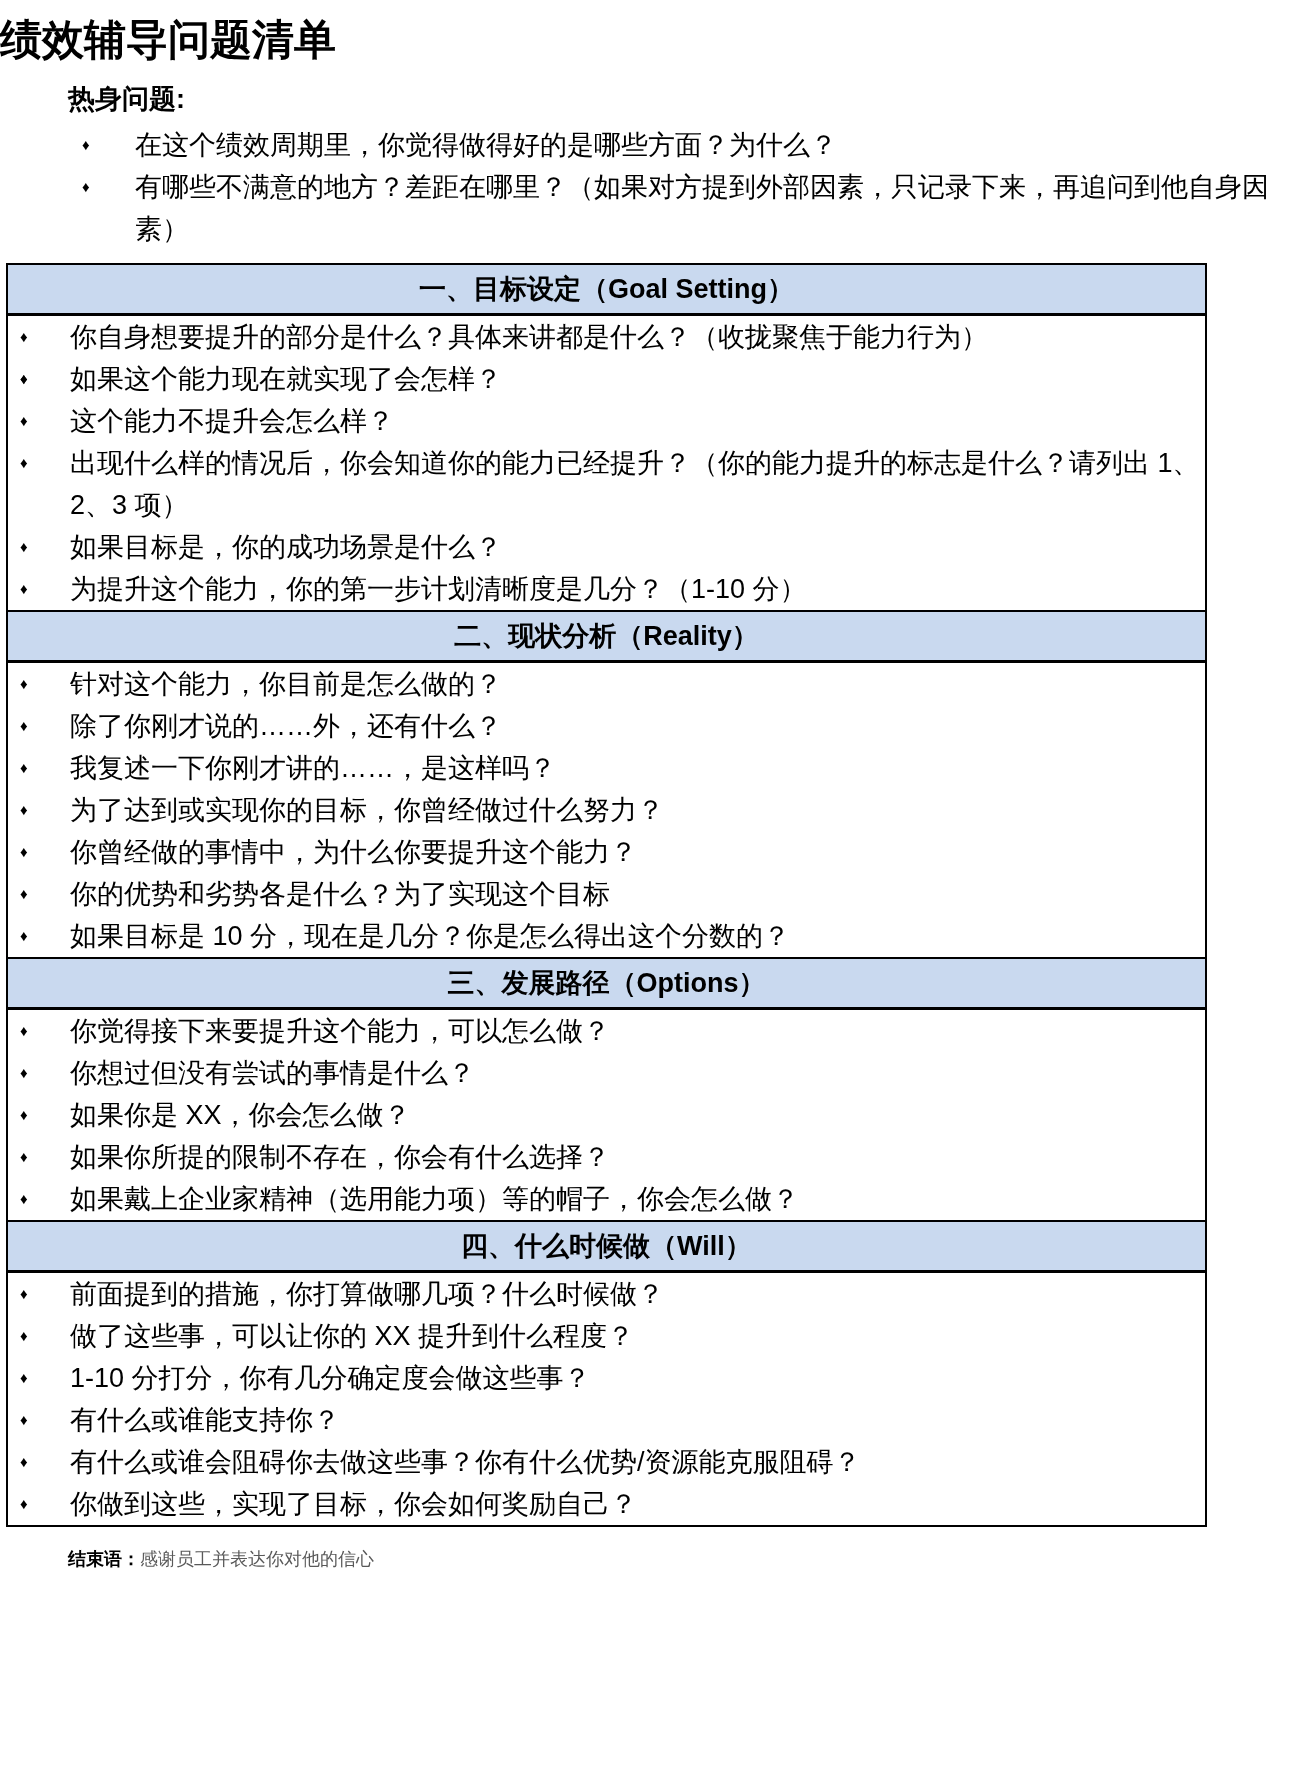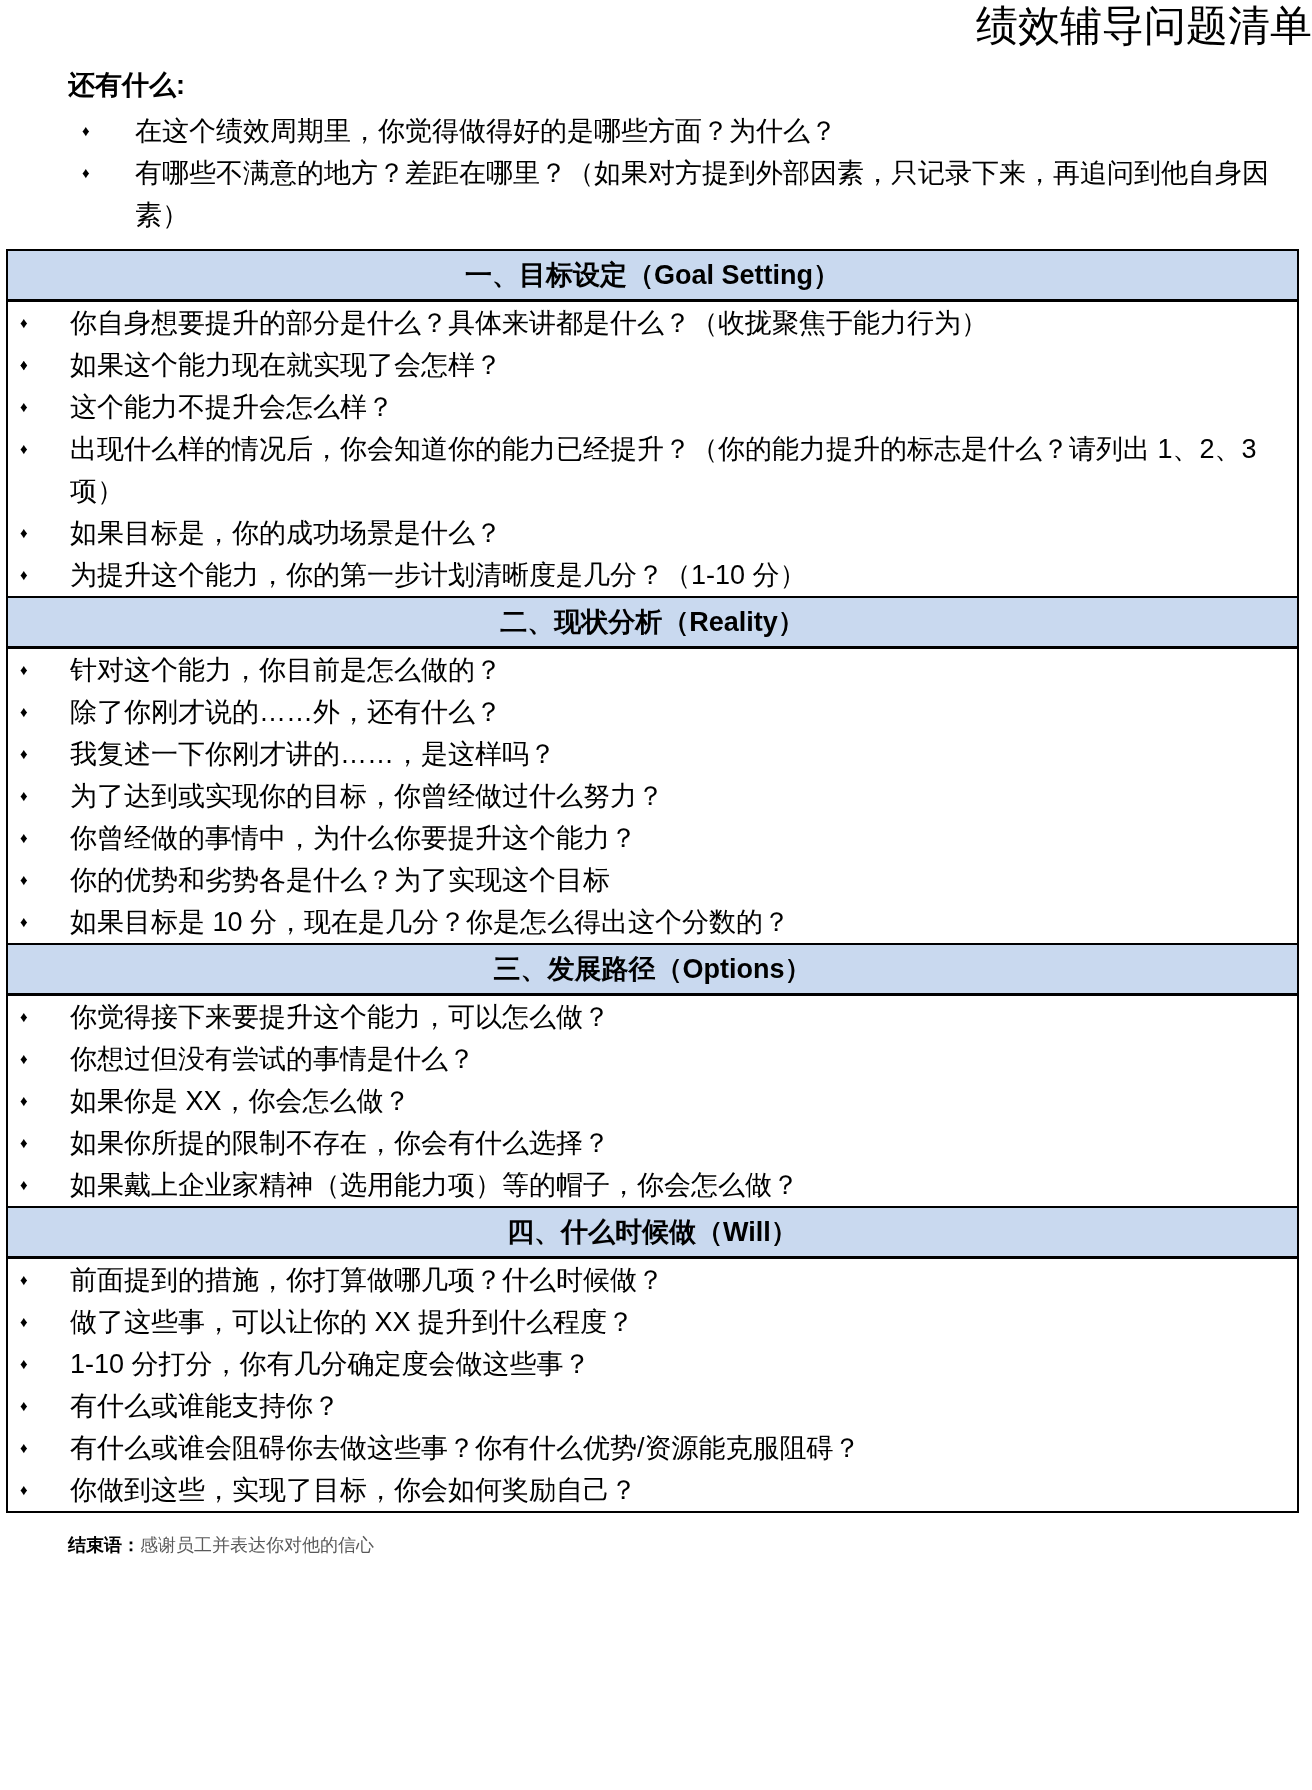--- a/index.html
+++ b/index.html
@@ -9,41 +9,41 @@
   }
   *{box-sizing:border-box;}
   html,body{margin:0;padding:0;}
   body{
     width:1312px;height:1790px;
     background:#ffffff;color:#000000;
     font-family:"Liberation Sans",sans-serif;
     overflow:hidden;
   }
   .page-title{
-    text-align:right;
-    font-size:42px;font-weight:normal;
-    padding-top:0;line-height:52px;
+    text-align:left;
+    font-size:42px;font-weight:bold;
+    padding-top:14px;line-height:52px;
   }
   .warmup{margin:16px 40px 0 68px;}
   .warmup-label{font-size:27px;font-weight:bold;line-height:34px;margin-bottom:8px;}
   ul.bullets{list-style:none;margin:0;padding:0;}
   ul.bullets li{
     position:relative;
     font-size:27px;line-height:42px;
     padding-left:62px;
   }
   .warmup ul.bullets li{padding-left:67px;}
   .warmup ul.bullets li .diamond{left:14px;}
   .diamond{
     position:absolute;left:12px;top:0;
     font-size:15px;line-height:42px;
   }
   .grow-table{
     margin:13px 6px 0 6px;
-    width:1293px;
+    width:1201px;
     border:2px solid var(--border-c);
   }
   .section-header{
     background:var(--header-bg);
     text-align:center;
     font-size:27px;font-weight:bold;
     line-height:30px;
     padding:9px 0;
     border-top:2px solid var(--border-c);
     border-bottom:3px solid var(--border-c);
@@ -60,21 +60,21 @@
   }
   .closing-label{font-weight:bold;color:#000;}
   .closing-text{color:var(--closing-c);}
 </style>
 </head>
 <body>
 
 <div class="page-title">绩效辅导问题清单</div>
 
 <div class="warmup">
-  <div class="warmup-label">还有什么:</div>
+  <div class="warmup-label">热身问题:</div>
   <ul class="bullets">
       <li><span class="diamond">♦</span><span>在这个绩效周期里，你觉得做得好的是哪些方面？为什么？</span></li>
       <li><span class="diamond">♦</span><span>有哪些不满意的地方？差距在哪里？（如果对方提到外部因素，只记录下来，再追问到他自身因素）</span></li>
     </ul>
 </div>
 
 <div class="grow-table">
 
   <div class="section">
     <div class="section-header">一、目标设定（Goal Setting）</div>

